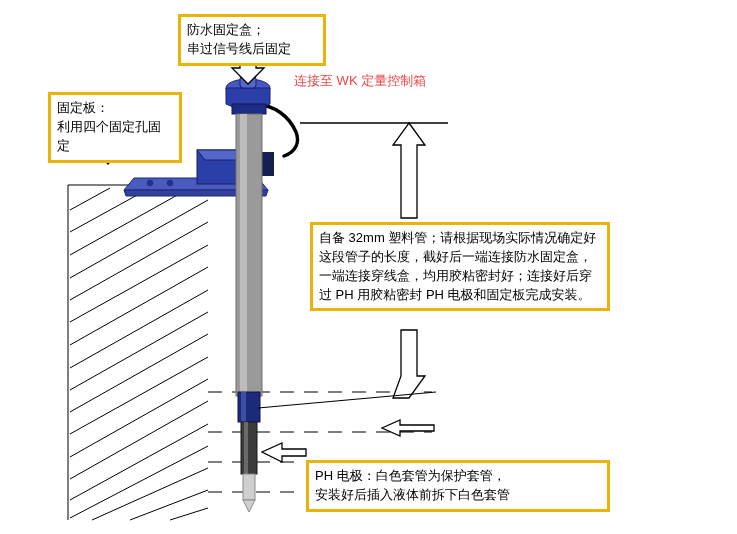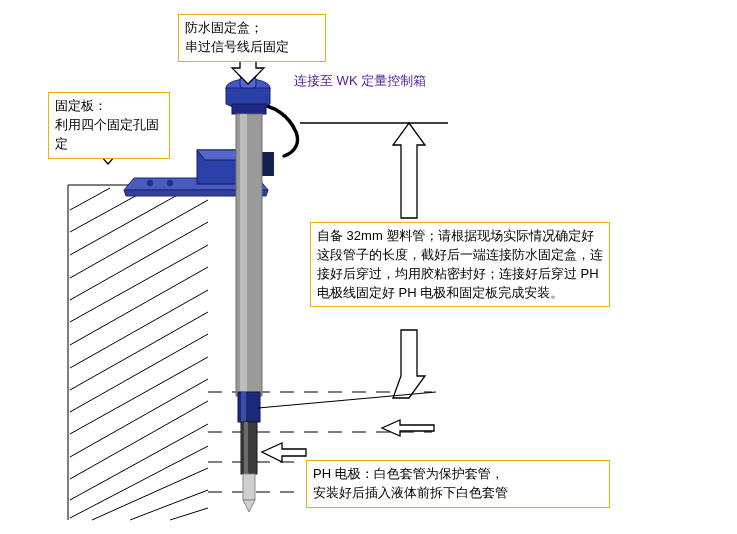--- a/index.html
+++ b/index.html
@@ -9,40 +9,40 @@
     font-family:"Liberation Sans","DejaVu Sans",sans-serif;
     position:relative;
     overflow:hidden;
     color:#000;
   }
   #stage{position:absolute;left:0;top:0;width:737px;height:534px;}
   svg.layer{position:absolute;left:0;top:0;width:737px;height:534px;}
 
   .callout{
     position:absolute;
-    border:1px solid #eab308;
+    border:3px solid #eab308;
     background:#fff;
     font-size:13px;
     line-height:1.45;
     padding:4px 6px;
     box-sizing:border-box;
     color:#000;
     white-space:pre-line;
   }
   .nolabel{
     position:absolute;
     font-size:13px;
     line-height:1.4;
-    color:#4c1d95;
+    color:#ef4444;
     white-space:pre-line;
   }
 
   
   #c-box      {left:178px;top:14px;width:148px;}
-  #c-plate    {left:48px; top:92px;width:122px;}
+  #c-plate    {left:48px; top:92px;width:134px;}
   #c-wk       {left:294px;top:72px;width:172px;border:none;}
   #c-pipe     {left:310px;top:222px;width:300px;}
   #c-conduit  {left:436px;top:378px;width:290px;}
   #c-ph       {left:306px;top:460px;width:304px;}
 </style>
 </head>
 <body>
 
 <div id="stage">
 
@@ -151,17 +151,17 @@
     <g stroke="#000" stroke-width="1.1" fill="none">
       <line x1="258" y1="408" x2="436" y2="392"></line>
     </g>
   </svg>
 
   <div class="callout" id="c-box">防水固定盒；
 串过信号线后固定</div>
   <div class="callout" id="c-plate">固定板：
 利用四个固定孔固定</div>
   <div class="nolabel" id="c-wk">连接至 WK 定量控制箱</div>
-  <div class="callout" id="c-pipe">自备 32mm 塑料管；请根据现场实际情况确定好这段管子的长度，截好后一端连接防水固定盒，连接好后穿过，均用胶粘密封好；连接好后穿过 PH 电极线固定好 PH 电极和固定板完成安装。</div>
+  <div class="callout" id="c-pipe">自备 32mm 塑料管；请根据现场实际情况确定好这段管子的长度，截好后一端连接防水固定盒，一端连接穿线盒，均用胶粘密封好；连接好后穿过 PH 用胶粘密封 PH 电极和固定板完成安装。</div>
   <div class="callout" id="c-ph">PH 电极：白色套管为保护套管，
 安装好后插入液体前拆下白色套管</div>
 
 </div>
 
 </body></html>

